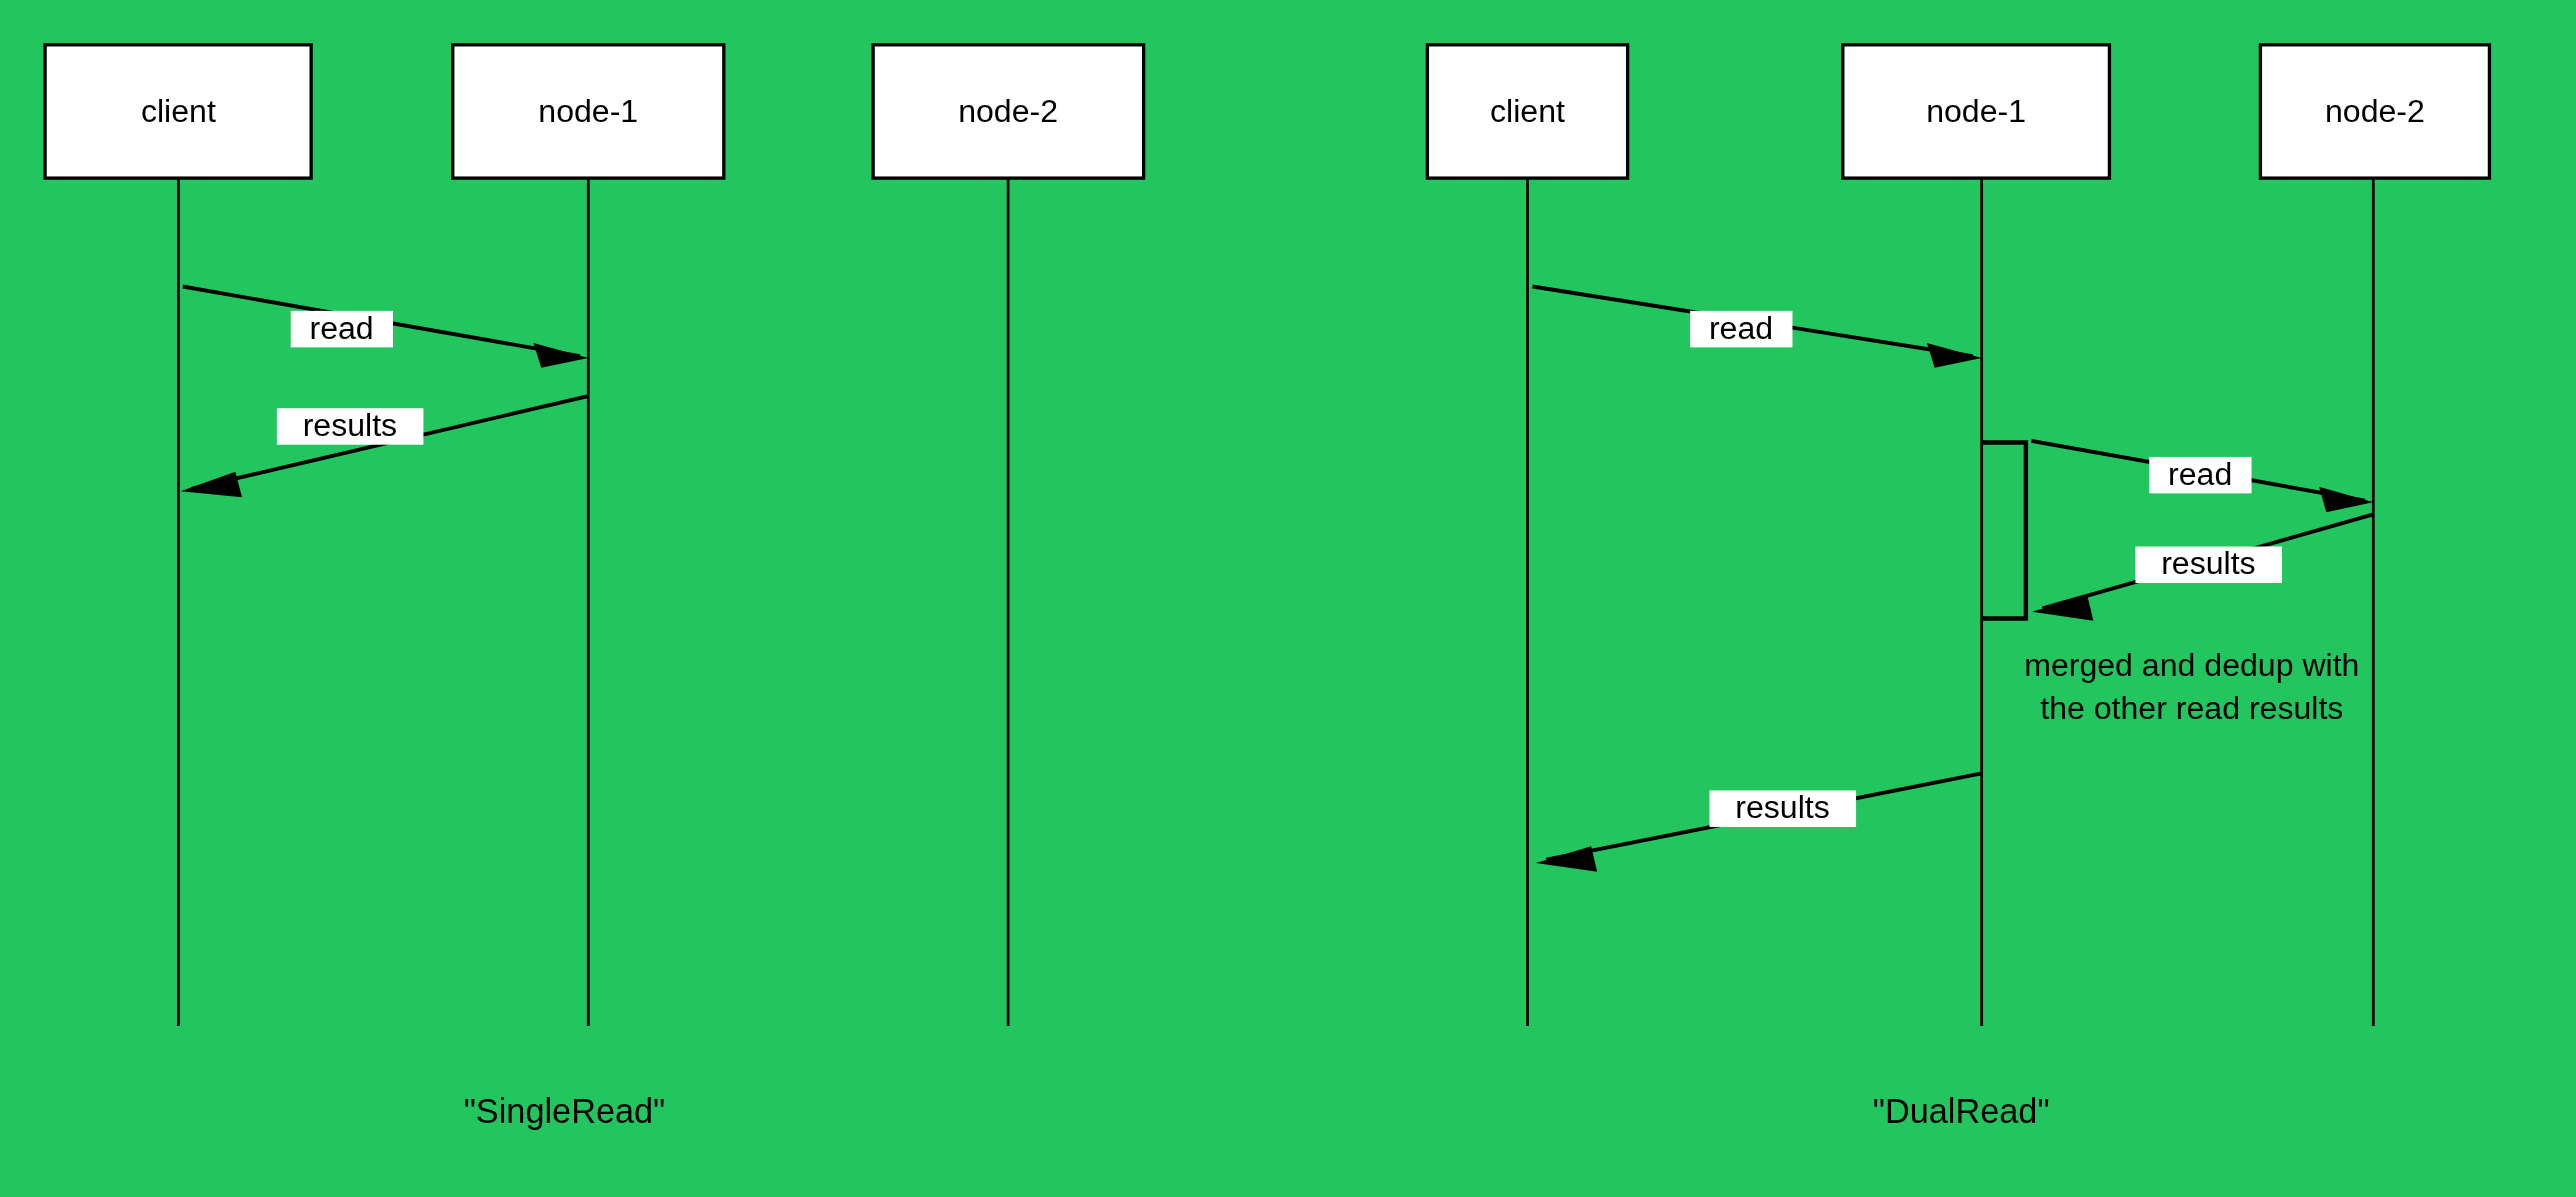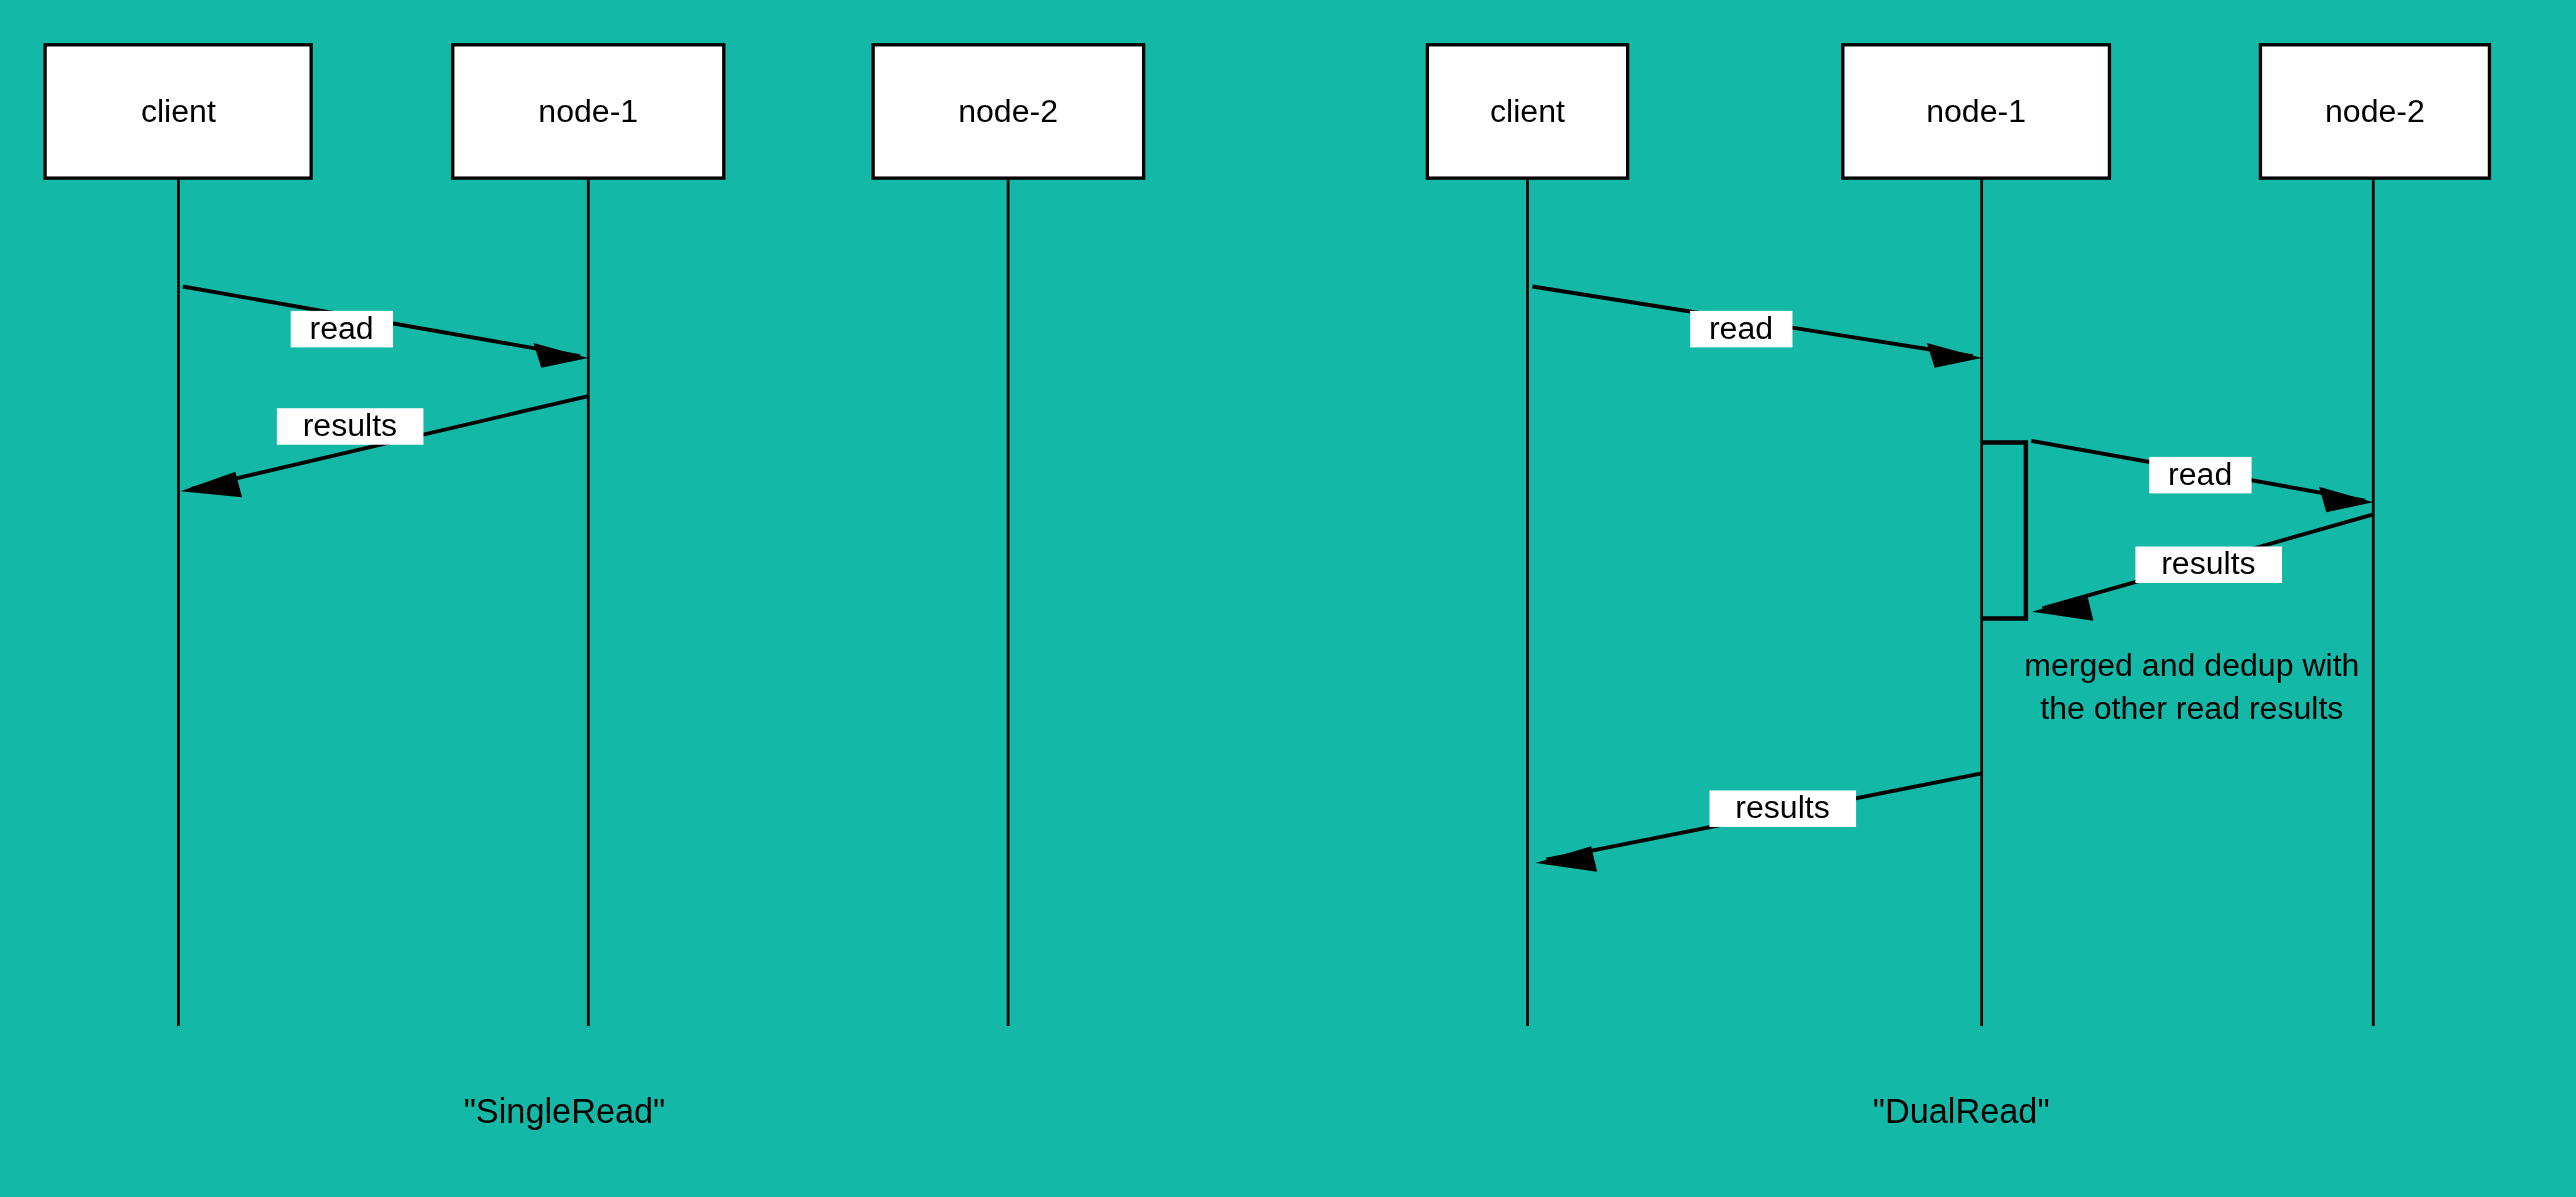--- a/index.html
+++ b/index.html
@@ -9,21 +9,21 @@
     background: #ffffff;
   }
   body {
     font-family: "Liberation Sans", sans-serif;
     color: #000000;
   }
   #canvas {
     position: relative;
     width: 2576px;
     height: 1197px;
-    background: #14b8a6;
+    background: #22c55e;
     overflow: hidden;
   }
   #diagram-svg {
     position: absolute;
     left: 0;
     top: 0;
     width: 2576px;
     height: 1197px;
     display: block;
   }

